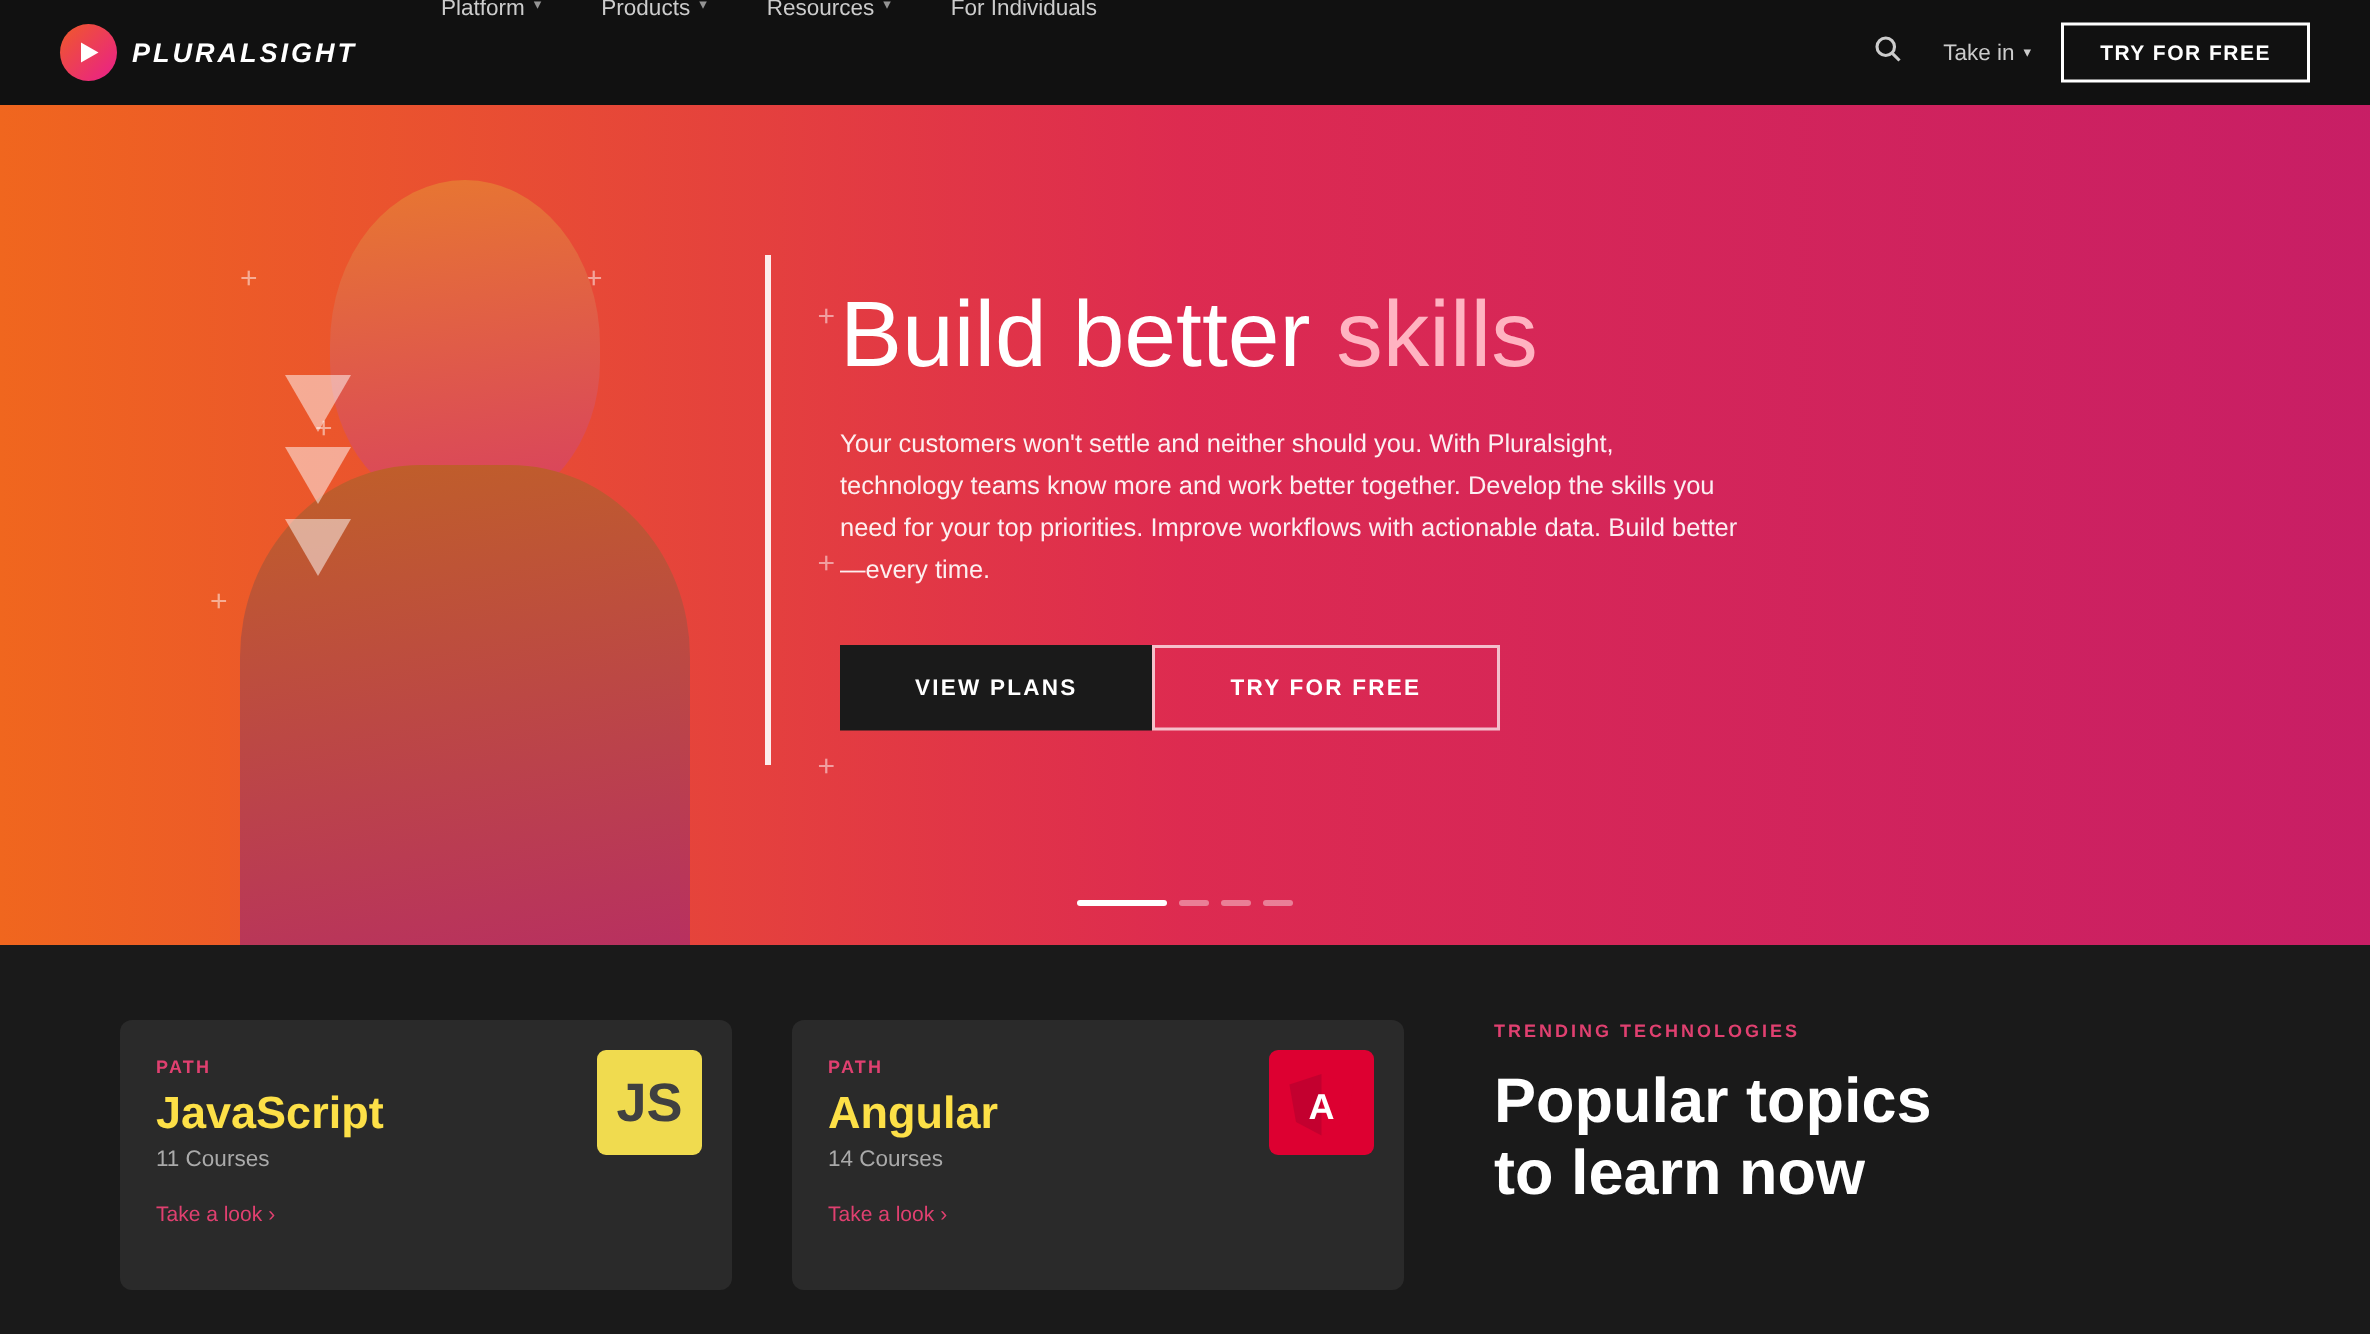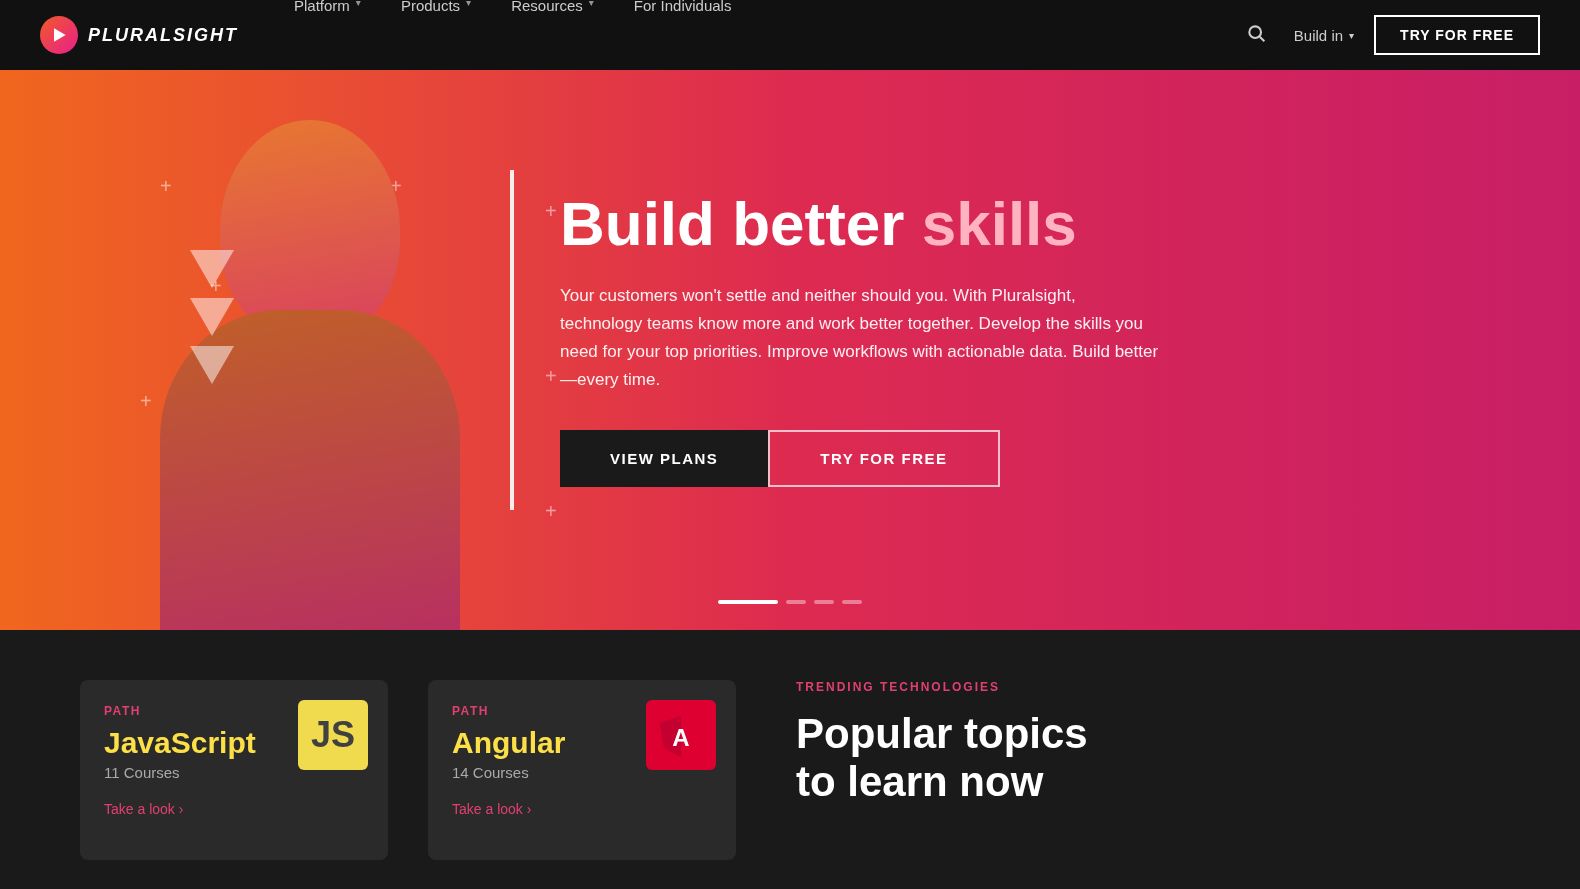--- a/index.html
+++ b/index.html
@@ -141,21 +141,21 @@
     }
     
     .hero-content {
       position: absolute;
       left: 560px;
       top: 120px;
       right: 60px;
     }
     .hero-title {
       font-size: 62px;
-      font-weight: 700;
+      font-weight: 400;
       color: #fff;
       line-height: 1.1;
       margin-bottom: 24px;
     }
     .hero-title .accent {
       color: #ffb3c1;
     }
     .hero-desc {
       font-size: 17px;
       color: rgba(255,255,255,0.92);
@@ -215,21 +215,21 @@
       padding: 50px 80px 40px;
       min-height: 330px;
       display: flex;
       gap: 40px;
       align-items: flex-start;
     }
     .path-card {
       background: #2a2a2a;
       border-radius: 8px;
       padding: 24px;
-      width: 308px;
+      width: 408px;
       flex-shrink: 0;
       display: flex;
       flex-direction: column;
       position: relative;
       min-height: 180px;
     }
     .path-label {
       font-size: 12px;
       font-weight: 700;
       color: #e04070;
@@ -356,21 +356,21 @@
   </div>
 
   <div class="nav-right">
     <div class="nav-search">
       <svg width="20" height="20" viewBox="0 0 24 24" fill="none" stroke="currentColor" stroke-width="2.5">
         <circle cx="11" cy="11" r="7"></circle>
         <line x1="16.5" y1="16.5" x2="22" y2="22"></line>
       </svg>
     </div>
     <div class="nav-signin">
-      <span>Build in</span>
+      <span>Take in</span>
       <span class="chevron">▾</span>
     </div>
     <button class="nav-try-btn">TRY FOR FREE</button>
   </div>
 </nav>
 
 <div class="hero">
   <div class="hero-bg-overlay"></div>
 
   <span class="plus" style="left:160px;top:105px;">+</span>

